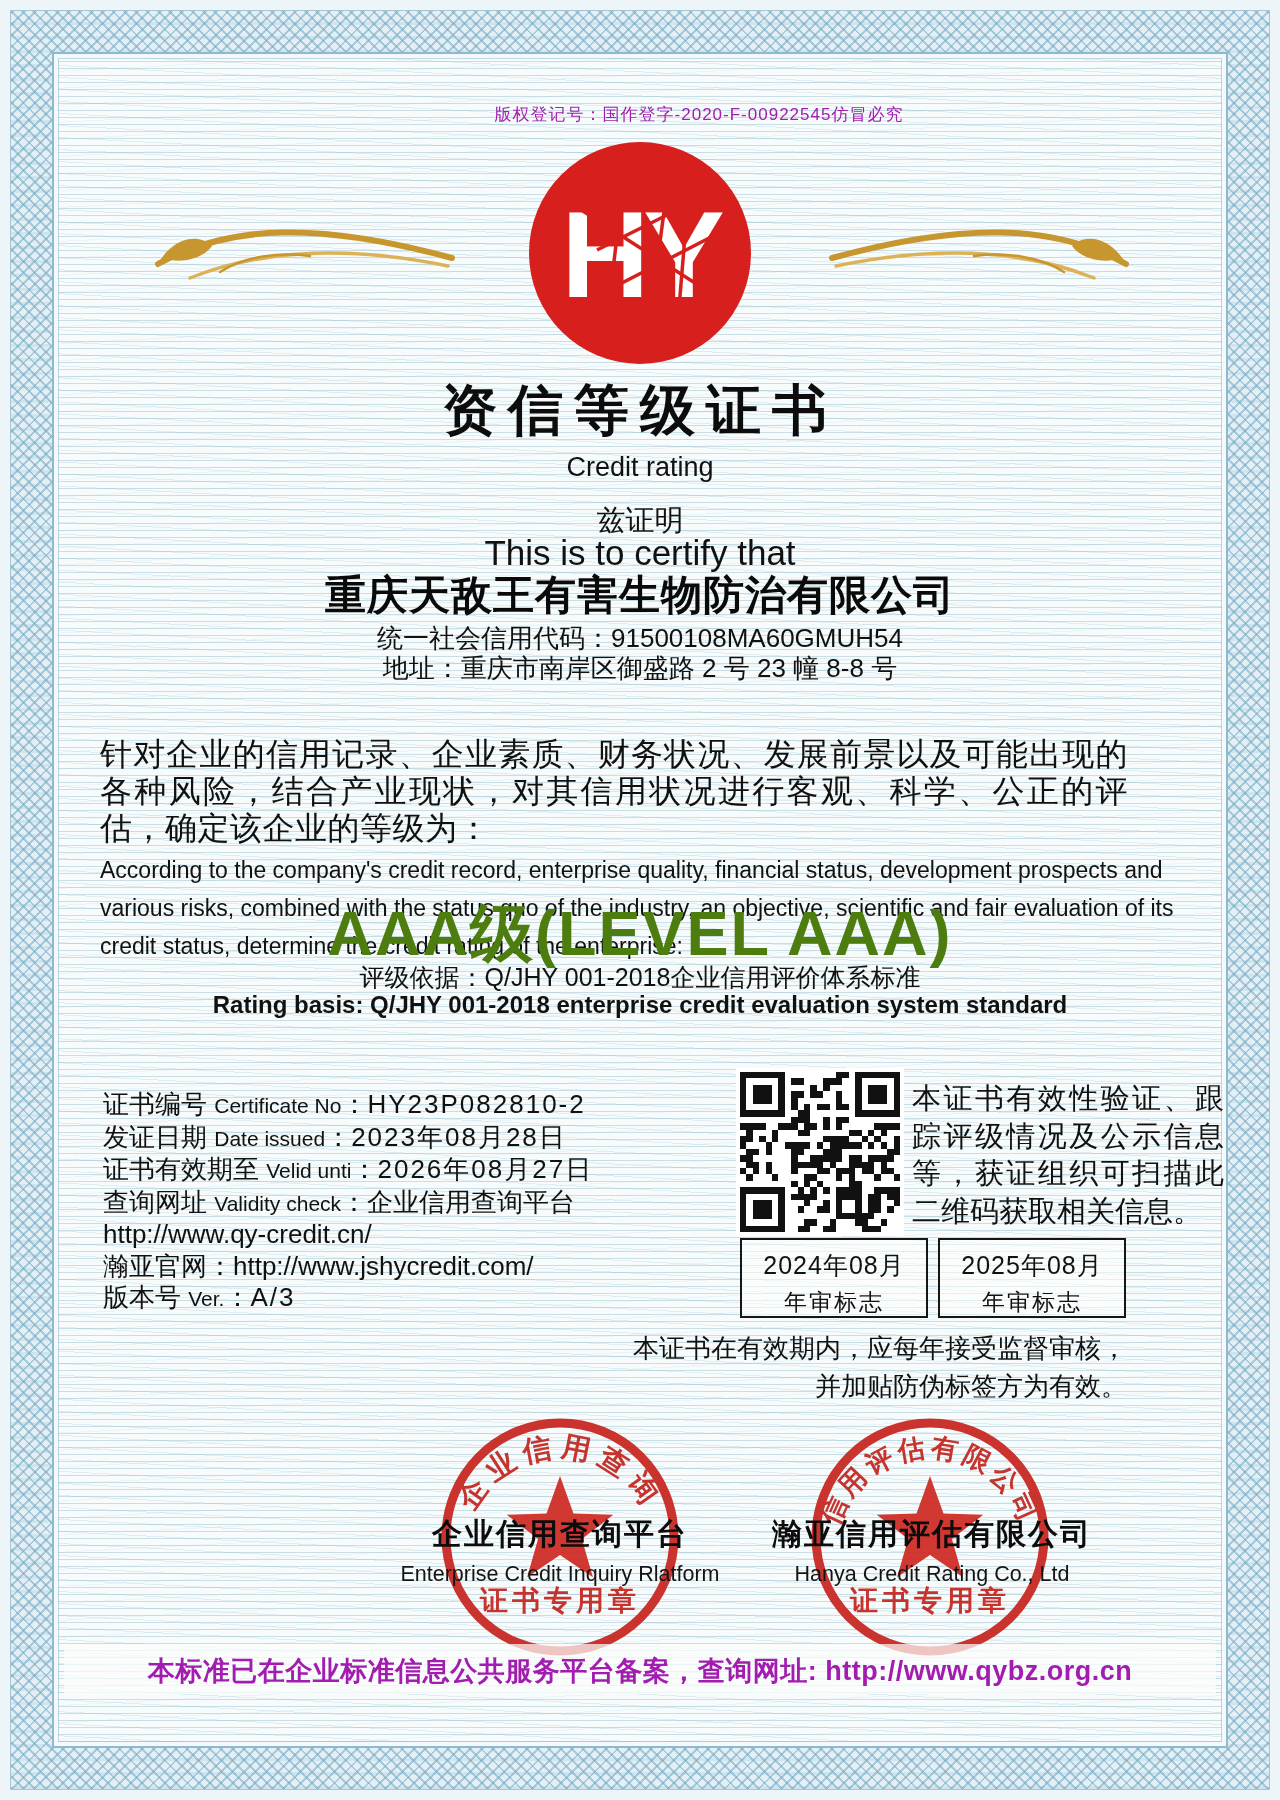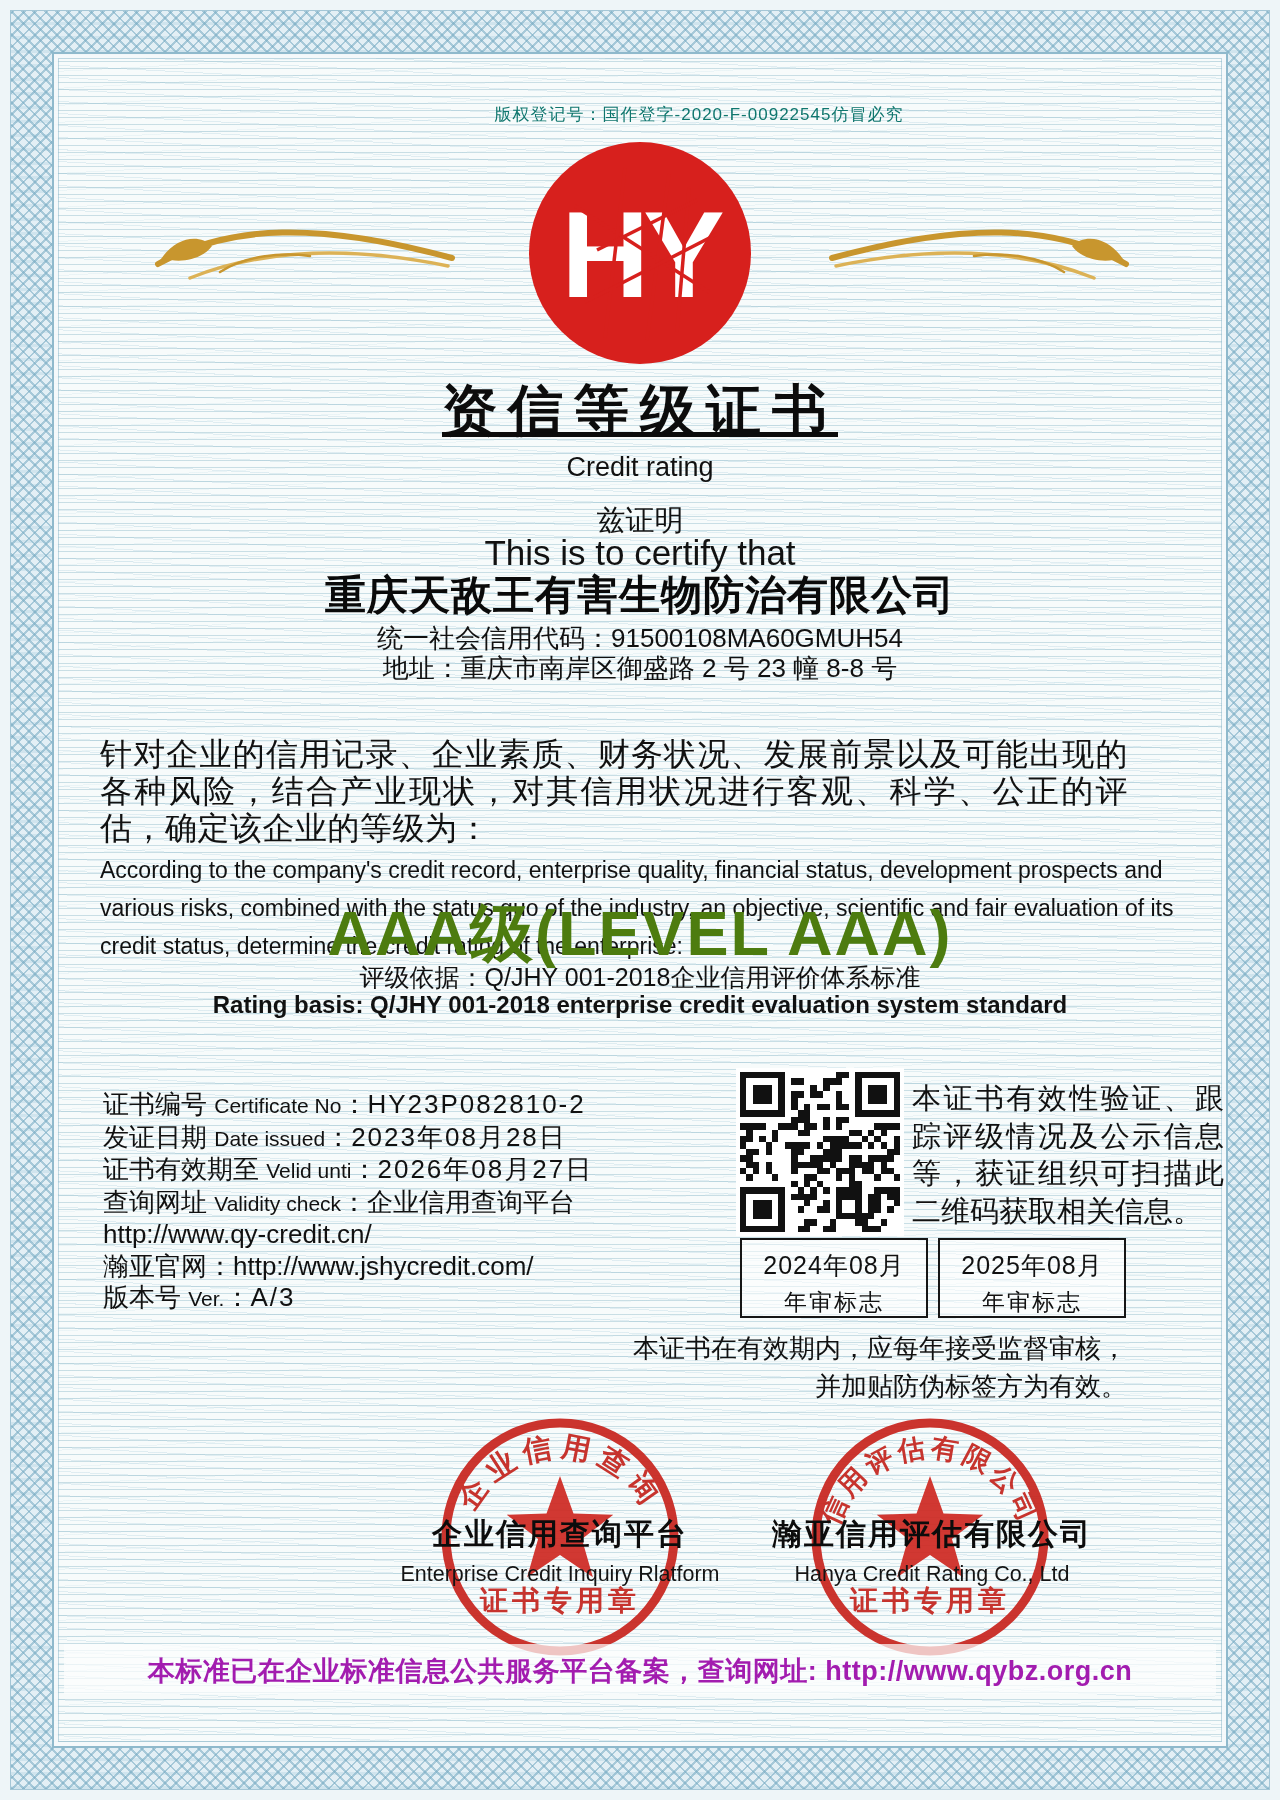--- a/index.html
+++ b/index.html
@@ -23,26 +23,26 @@
     background-color:#f7fbfb;
     background-image:
       repeating-linear-gradient(180deg, rgba(136,182,198,.42) 0 1px, transparent 1px 7px),
       repeating-linear-gradient(183deg, rgba(168,204,219,.30) 0 1px, transparent 1px 12px),
       repeating-linear-gradient(177deg, rgba(190,220,230,.22) 0 1px, transparent 1px 17px);
     border:2px solid #8fb9cc;
     box-shadow: inset 0 0 0 4px rgba(255,255,255,.85), inset 0 0 0 5px rgba(143,185,204,.55);
   }
   .abs{position:absolute;}
   .ctr{left:0;right:0;text-align:center;}
-  .copyright{top:103px;font-size:17px;letter-spacing:1px;color:#0f766e;padding-left:118px;}
+  .copyright{top:103px;font-size:17px;letter-spacing:1px;color:#a21caf;padding-left:118px;}
   .logo{left:527px;top:140px;width:226px;height:226px;}
   .flourish{top:208px;width:310px;height:100px;}
   .flourish.left{left:150px;}
   .flourish.right{left:824px;transform:scaleX(-1);}
-  .title-cn{top:374px;font-size:55px;font-weight:700;letter-spacing:11px;color:#0c0c0c;text-decoration:underline;}
+  .title-cn{top:374px;font-size:55px;font-weight:700;letter-spacing:11px;color:#0c0c0c;}
   .title-en{top:452px;font-size:27px;}
   .intro-cn{top:501px;font-size:29px;}
   .intro-en{top:533px;font-size:35px;}
   .company{top:568px;font-size:41px;font-weight:800;letter-spacing:1px;color:#0a0a0a;}
   .meta-line{font-size:26px;}
   .code-line{top:621px;}
   .addr-line{top:651px;}
   .para{left:100px;width:1028px;top:736px;}
   .para-cn{font-size:32px;line-height:37px;letter-spacing:.5px;text-align:justify;}
   .para-en{font-size:23px;line-height:38px;margin-top:4px;width:1084px;}

